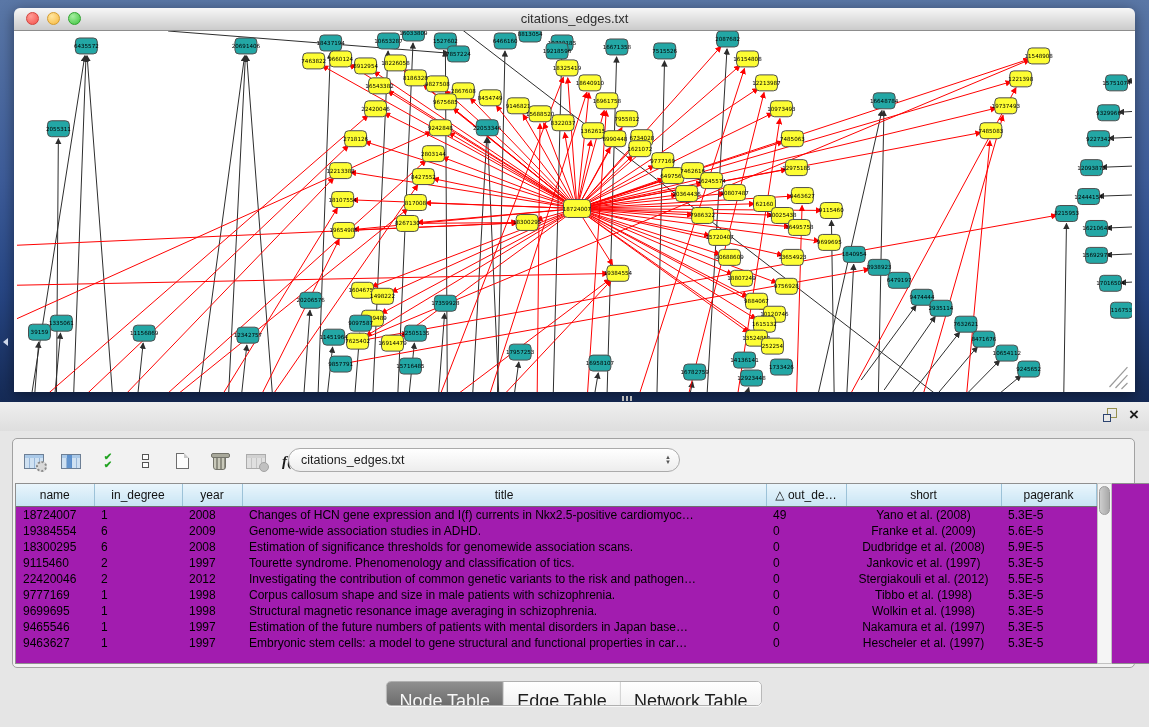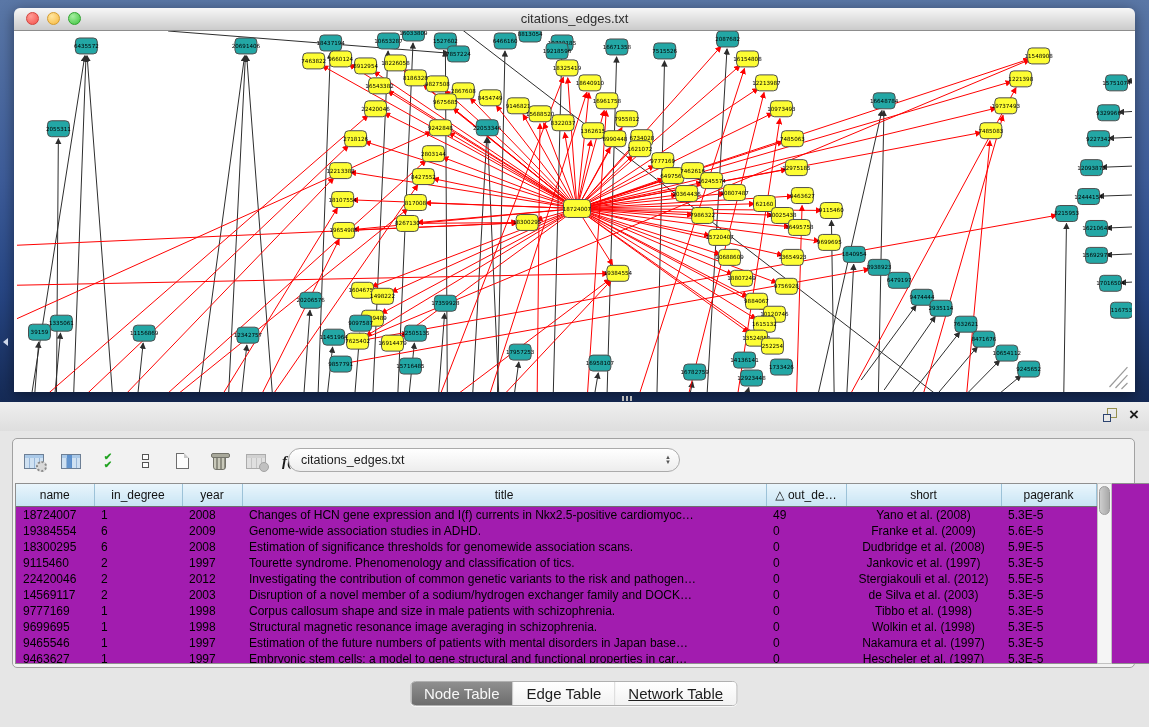--- a/index.html
+++ b/index.html
@@ -101,21 +101,21 @@
   td.c-short{text-align:center;padding:0;}
   .vscroll{position:absolute;left:1084px;top:44px;width:15px;height:181px;box-sizing:border-box;
     border:1px solid #c2c2c2;background:#f5f5f5;}
   .vthumb{margin:2px 1px;height:27px;border-radius:6px;
     background:linear-gradient(90deg,#cdcdcd,#a9a9a9);border:1px solid #9b9b9b;}
 
   
   .tabs{position:absolute;left:50%;top:242px;transform:translateX(-50%);display:flex;
     height:23px;border:1px solid #b0b0b0;border-radius:5px;overflow:hidden;
     background:#fff;box-shadow:0 1px 0 rgba(255,255,255,.7);}
-  .tab{padding:0 13px;font-size:15px;line-height:23px;color:#1d1d1d;
+  .tab{padding:8px 13px;font-size:18px;line-height:23px;color:#1d1d1d;
     background:linear-gradient(#ffffff,#f2f2f2);border-right:1px solid #cccccc;}
   .tab:last-child{border-right:none;text-decoration:underline;}
   .tab.sel{background:linear-gradient(#8f8f8f,#6d6d6d);color:#f7f7f7;}
 
   
   .statusbar{position:absolute;left:0;bottom:0;width:1149px;height:27px;
     background:linear-gradient(#ececec,#d0d0d0);border-top:1px solid #ababab;}
   .mem-label{position:absolute;right:32px;top:7px;font-size:11px;color:#222;}
   .mem-dot{position:absolute;right:11px;top:6px;width:14px;height:14px;border-radius:50%;
     background:radial-gradient(circle at 35% 30%,#8de07a,#2fa32f);border:1px solid #4e8e4e;}
@@ -925,29 +925,20 @@
               <tr>
                 <td class="c-name">22420046</td>
                 <td class="c-in_degree">2</td>
                 <td class="c-year">2012</td>
                 <td class="c-title">Investigating the contribution of common genetic variants to the risk and pathogen…</td>
                 <td class="c-out_degree">0</td>
                 <td class="c-short">Stergiakouli et al. (2012)</td>
                 <td class="c-pagerank">5.5E-5</td>
               </tr>
               <tr>
-                <td class="c-name">14569117</td>
-                <td class="c-in_degree">2</td>
-                <td class="c-year">2003</td>
-                <td class="c-title">Disruption of a novel member of a sodium/hydrogen exchanger family and DOCK…</td>
-                <td class="c-out_degree">0</td>
-                <td class="c-short">de Silva et al. (2003)</td>
-                <td class="c-pagerank">5.3E-5</td>
-              </tr>
-              <tr>
                 <td class="c-name">9777169</td>
                 <td class="c-in_degree">1</td>
                 <td class="c-year">1998</td>
                 <td class="c-title">Corpus callosum shape and size in male patients with schizophrenia.</td>
                 <td class="c-out_degree">0</td>
                 <td class="c-short">Tibbo et al. (1998)</td>
                 <td class="c-pagerank">5.3E-5</td>
               </tr>
               <tr>
                 <td class="c-name">9699695</td>

